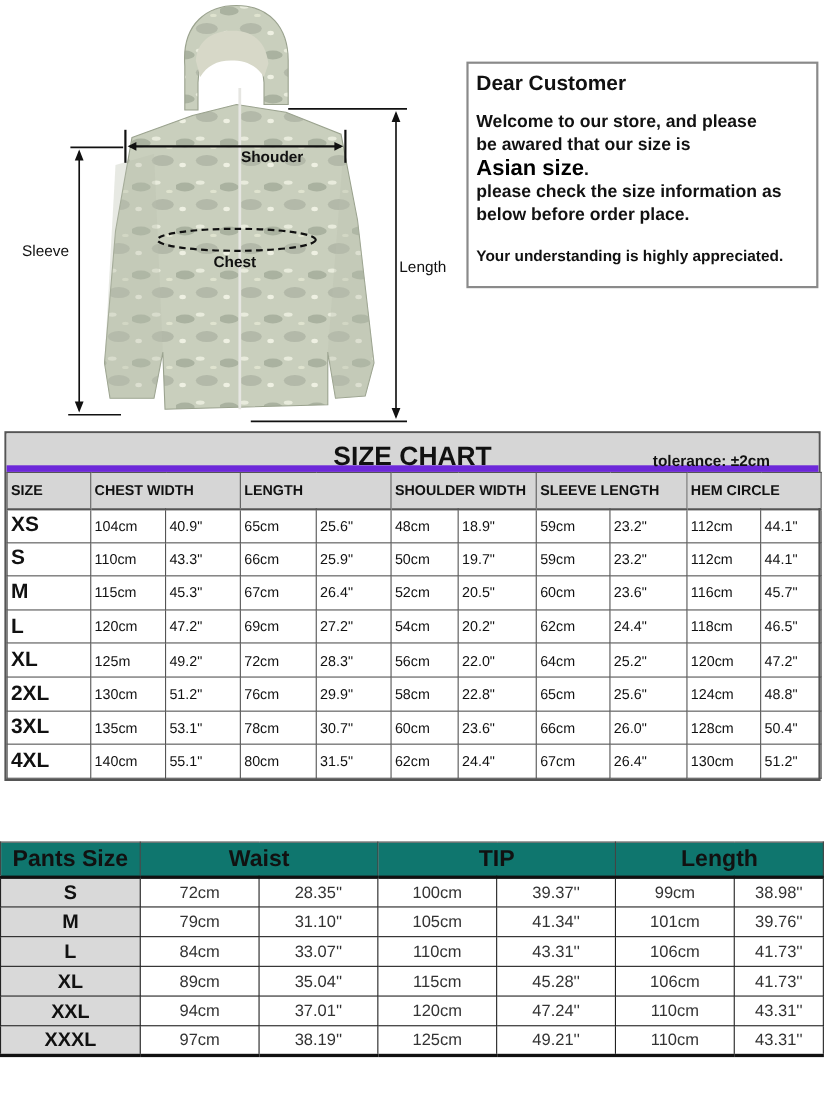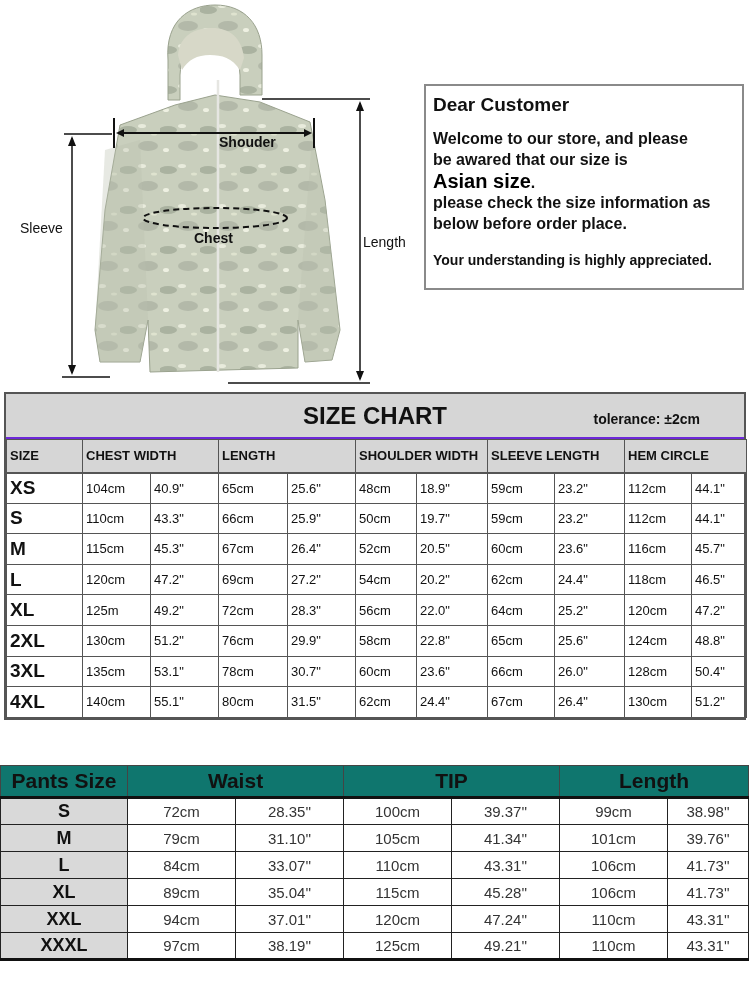--- a/index.html
+++ b/index.html
@@ -8,34 +8,34 @@
 
   
   .top { position: absolute; left: 0; top: 0; width: 750px; height: 388px; }
   .jacket-wrap { position: absolute; left: 0; top: 0; width: 420px; height: 388px; }
   .jacket-wrap svg { position: absolute; left: 0; top: 0; }
   .meas-label { position: absolute; font-weight: bold; font-size: 14px; color: #111; white-space: nowrap; }
   .meas-label.plain { font-weight: normal; font-size: 14px; }
 
   .notice {
     position: absolute; left: 424px; top: 56px; width: 320px; height: 206px;
-    border: 2px solid #8a8a8a; background: #fff; padding: 8px 7px; margin-top: 28px;
+    border: 2px solid #8a8a8a; background: #fff; padding: 8px 7px;
   }
   .notice .title { font-size: 19px; font-weight: bold; margin-bottom: 12px; }
   .notice .line { font-size: 16px; font-weight: bold; line-height: 21px; }
   .notice .asian { font-size: 20px; font-weight: bold; color: #000000; line-height: 22px; text-align: center; }
   .notice .asian-dot { font-size: 16px; font-weight: bold; color: #111; }
   .notice .foot { font-size: 14px; font-weight: bold; margin-top: 18px; }
 
   
   .size-chart {
     position: absolute; left: 4px; top: 392px; width: 742px;
     border: 2px solid #555; border-collapse: collapse; background: #fff;
   }
-  .chart-title-row { height: 45px; background: #d6d6d6; position: relative; border-bottom: 2px solid #6d28d9; }
+  .chart-title-row { height: 35px; background: #d6d6d6; position: relative; border-bottom: 6px solid #6d28d9; }
   .chart-title { position: absolute; left: 0; right: 0; top: 8px; text-align: center; font-size: 24px; font-weight: bold; }
   .tolerance { position: absolute; right: 44px; top: 17px; font-size: 14px; font-weight: bold; }
 
   table.jt { width: 100%; border-collapse: collapse; table-layout: fixed; }
   table.jt td { border: 1px solid #555; font-size: 13px; padding-left: 3px; height: 30.6px; white-space: nowrap; overflow: hidden; }
   table.jt tr.hdr td { background: #d6d6d6; font-weight: bold; font-size: 13px; height: 33px; border-bottom: 2px solid #555; }
   table.jt td.sz { font-weight: bold; font-size: 19px; }
 
   
   table.pt {

